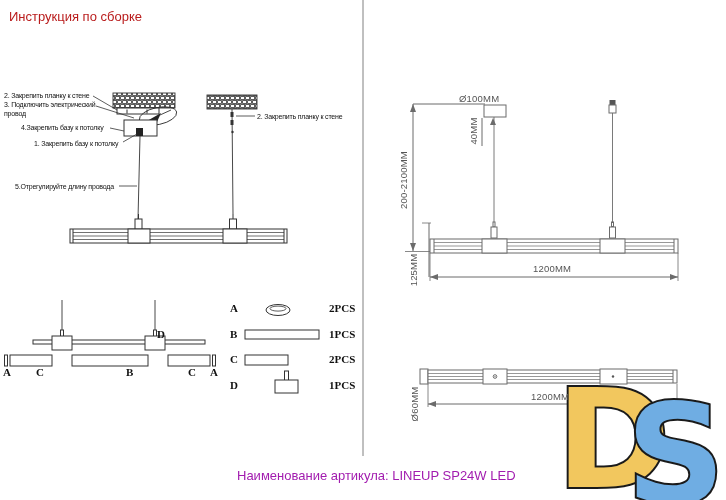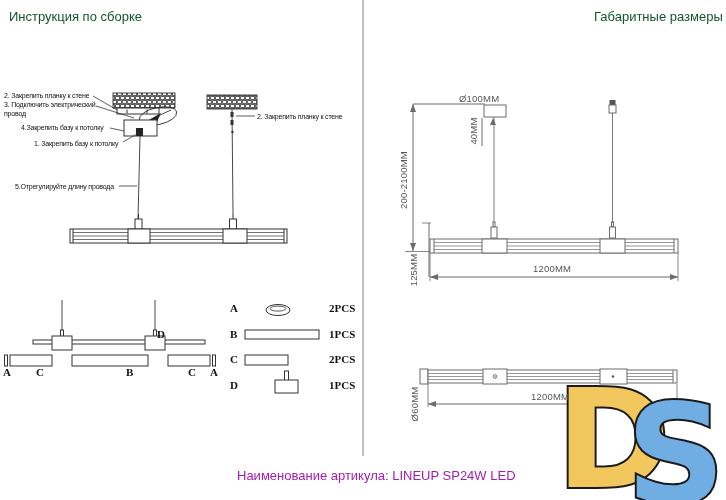--- a/index.html
+++ b/index.html
@@ -1,20 +1,20 @@
 <!DOCTYPE html>
 <html><head>
 <meta charset="utf-8">
 <style>
   html,body{margin:0;padding:0;background:#fff;}
   #page{position:relative;width:726px;height:500px;background:#fff;overflow:hidden;
         font-family:"Liberation Sans",sans-serif;color:#1a1a1a;}
   #art{position:absolute;left:0;top:0;}
   .txt{position:absolute;white-space:nowrap;}
-  .h{font-size:13px;color:#14532d;}
+  .h{font-size:13px;color:#b91c1c;}
   .step{font-size:7px;letter-spacing:-0.2px;color:#111;white-space:pre-line;line-height:1.3;}
   .pl{font-family:"Liberation Serif",serif;font-weight:bold;font-size:11px;color:#111;}
   .dim{font-size:9.5px;color:#555;letter-spacing:0.2px;}
   .vtext{position:absolute;display:flex;align-items:center;justify-content:center;
          transform:rotate(-90deg);white-space:nowrap;}
   .caption{font-size:13px;color:#a21caf;}
 </style>
 </head>
 <body>
 
@@ -195,21 +195,20 @@
       </g>
     </g>
 
     <g font-family="'DejaVu Sans',sans-serif" font-weight="bold" font-size="138" stroke="#1a1a1a" stroke-width="4" style="paint-order:stroke">
       <text x="556" y="487" fill="#F2C75E">D</text>
       <text x="626" y="502" fill="#6FADE3">S</text>
     </g>
   </svg>
 
   <div class="txt h" style="left:9px;top:9px">Инструкция по сборке</div>
-  <div class="txt h" style="left:594px;top:9px">Габаритные размеры</div>
 
   <div class="txt step" style="left:4px;top:91px">2. Закрепить планку к стене</div>
   <div class="txt step" style="left:4px;top:100px">3. Подключить электрический
 провод</div>
   <div class="txt step" style="left:21px;top:123px">4.Закрепить базу к потолку</div>
   <div class="txt step" style="left:34px;top:139px">1. Закрепить базу к потолку</div>
   <div class="txt step" style="left:15px;top:182px">5.Отрегулируйте длину провода</div>
   <div class="txt step" style="left:257px;top:112px">2. Закрепить планку к стене</div>
 
   <div class="txt pl" style="left:157px;top:328px">D</div>

